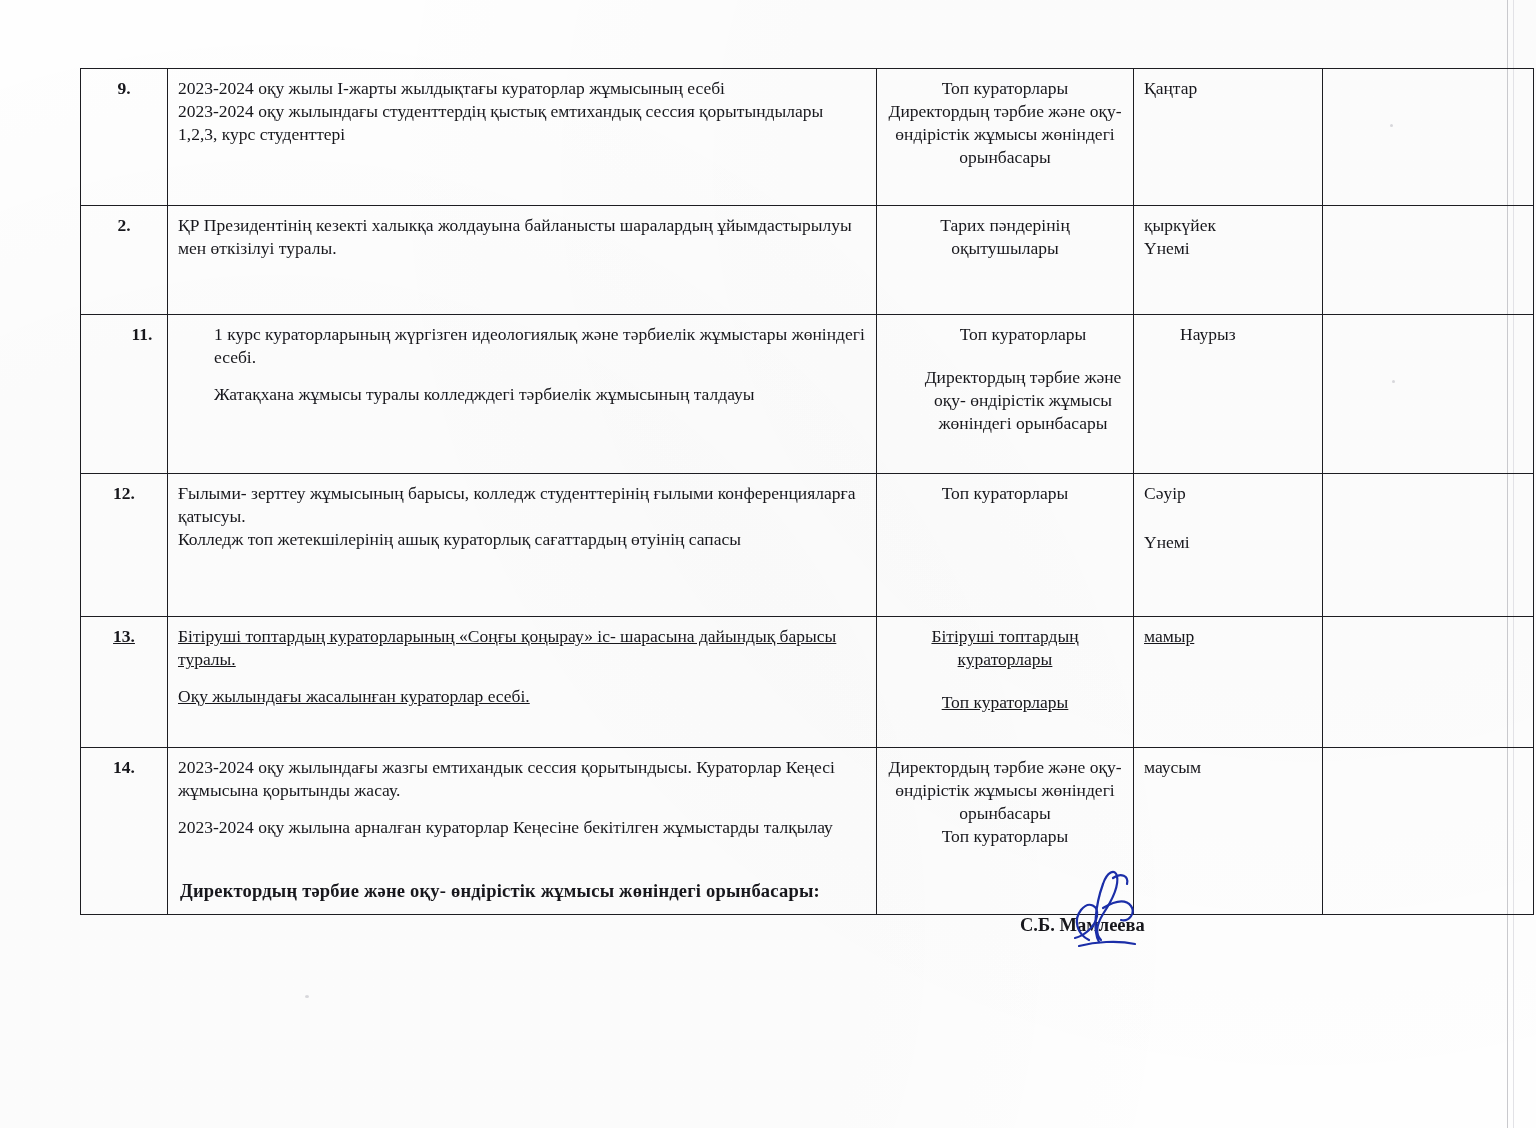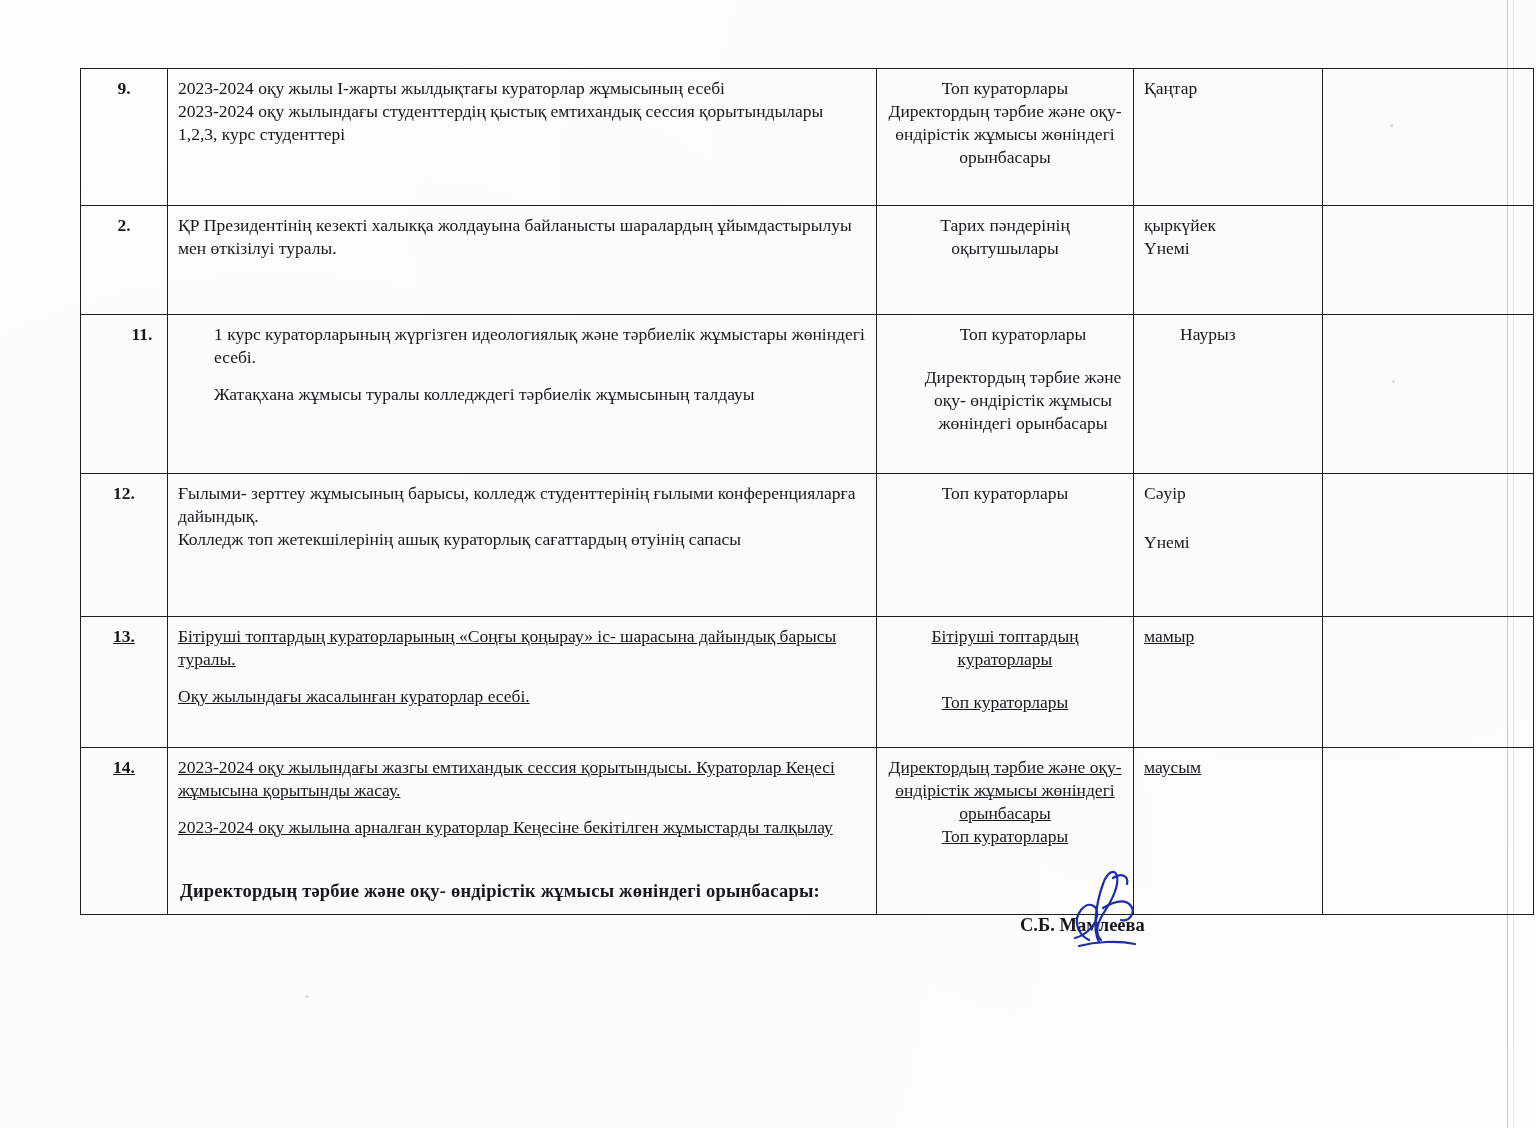--- a/index.html
+++ b/index.html
@@ -68,21 +68,21 @@
   .col-mark  { width: 190px; }
 
   .cell-line { display: block; }
   .cell-gap  { display: block; height: 14px; }
 
   .row-9  td { height: 118px; }
   .row-10 td { height: 90px; }
   .row-11 td { height: 140px; padding-left: 46px; }
   .row-12 td { height: 124px; }
   .row-13 td { height: 112px; text-decoration: underline; }
-  .row-14 td { height: 148px; text-decoration: underline; }
+  .row-14 td { height: 148px; }
 
   .resp-block { display: block; }
   .resp-gap { display: block; height: 20px; }
 
   .date-gap { display: block; height: 26px; }
 
   
   .vmid { padding-top: 36px; }
 
   
@@ -178,21 +178,21 @@
         </td>
         <td class="col-date">
           <span class="cell-line">Наурыз</span>
         </td>
         <td class="col-mark"></td>
       </tr>
 
       <tr class="row-12">
         <td class="col-num">12.</td>
         <td class="col-topic">
-          <span class="cell-line">Ғылыми- зерттеу жұмысының барысы, колледж  студенттерінің ғылыми конференцияларға дайындық.</span>
+          <span class="cell-line">Ғылыми- зерттеу жұмысының барысы, колледж  студенттерінің ғылыми конференцияларға қатысуы.</span>
           <span class="cell-line">Колледж топ жетекшілерінің  ашық кураторлық сағаттардың өтуінің сапасы</span>
         </td>
         <td class="col-resp vmid">
           <span class="resp-block">Топ кураторлары</span>
         </td>
         <td class="col-date">
           <span class="cell-line">Сәуір</span>
           <span class="date-gap"></span>
           <span class="cell-line">Үнемі</span>
         </td>

